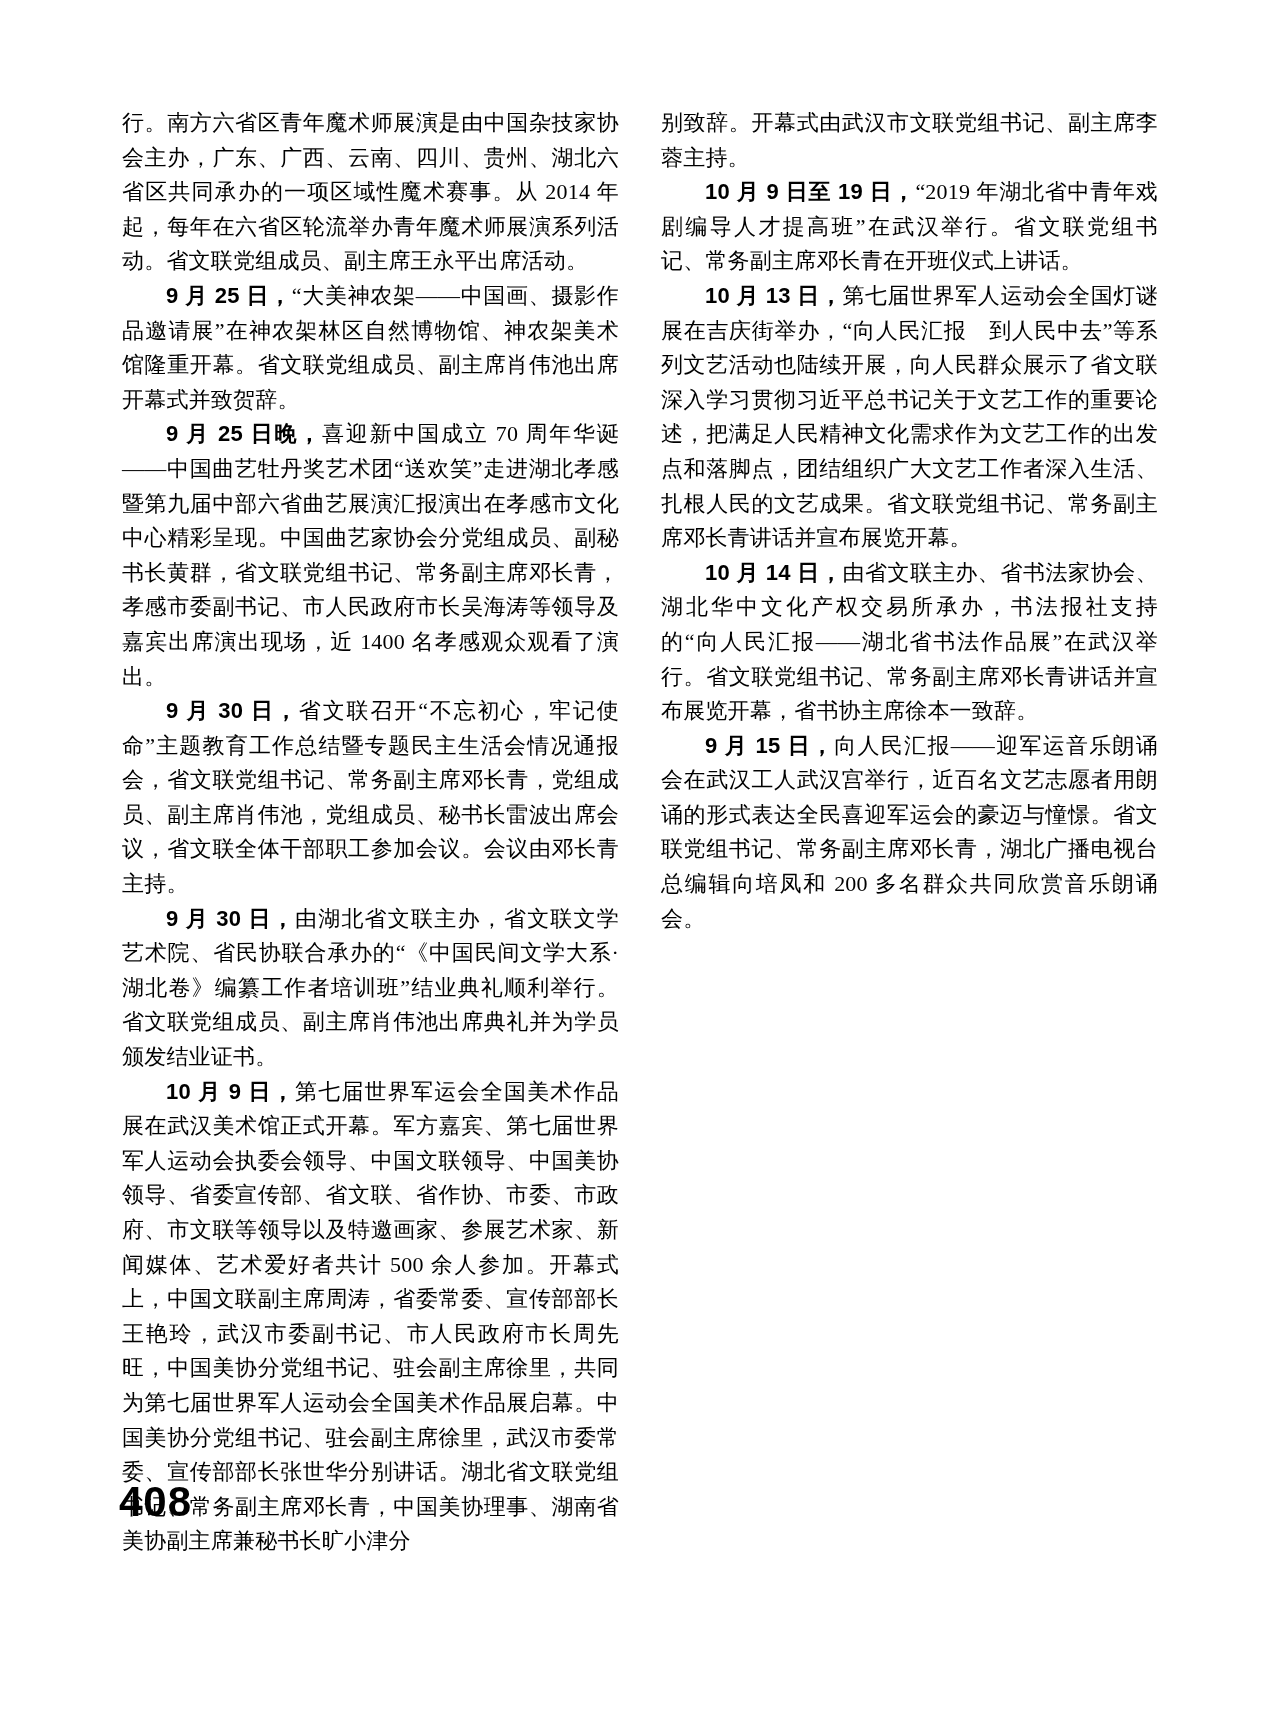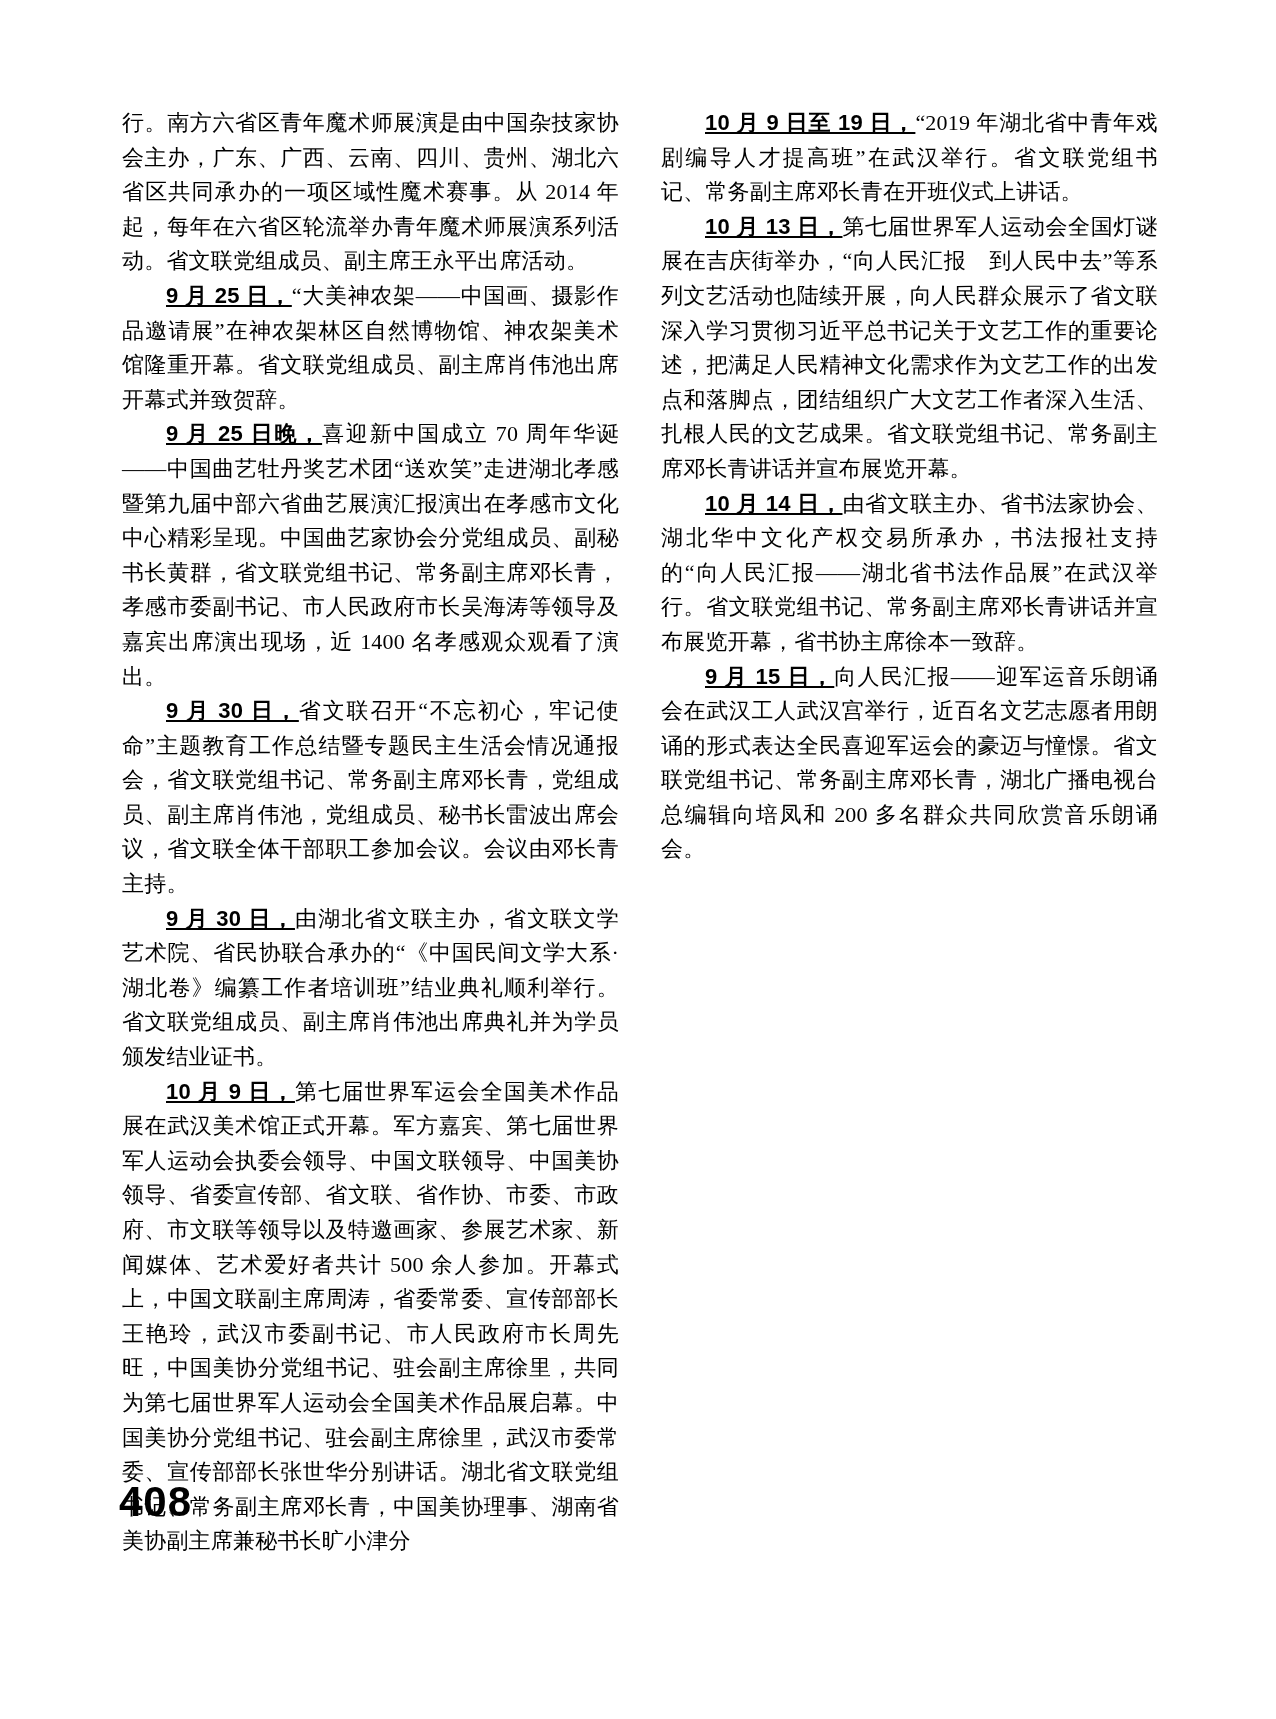--- a/index.html
+++ b/index.html
@@ -27,21 +27,20 @@
     font-size: 22px;
     line-height: 34.6px;
     text-align: justify;
     text-justify: inter-character;
     letter-spacing: 0.2px;
   }
   p.indent { text-indent: 2em; }
   .event-date {
     font-family: "Liberation Sans", "DejaVu Sans", sans-serif;
     font-weight: bold;
-    text-decoration: underline;
   }
   .page-number {
     position: absolute;
     left: 119px;
     top: 1478px;
     font-family: "Liberation Sans", "DejaVu Sans", sans-serif;
     font-weight: bold;
     font-size: 42px;
     letter-spacing: 1px;
     color: #000000;
@@ -55,20 +54,21 @@
   <div class="column column-left">
     <p class="para"><span>行。南方六省区青年魔术师展演是由中国杂技家协会主办，广东、广西、云南、四川、贵州、湖北六省区共同承办的一项区域性魔术赛事。从 2014 年起，每年在六省区轮流举办青年魔术师展演系列活动。省文联党组成员、副主席王永平出席活动。</span></p>
     <p class="para indent"><b class="event-date">9 月 25 日，</b><span>“大美神农架——中国画、摄影作品邀请展”在神农架林区自然博物馆、神农架美术馆隆重开幕。省文联党组成员、副主席肖伟池出席开幕式并致贺辞。</span></p>
     <p class="para indent"><b class="event-date">9 月 25 日晚，</b><span>喜迎新中国成立 70 周年华诞——中国曲艺牡丹奖艺术团“送欢笑”走进湖北孝感暨第九届中部六省曲艺展演汇报演出在孝感市文化中心精彩呈现。中国曲艺家协会分党组成员、副秘书长黄群，省文联党组书记、常务副主席邓长青，孝感市委副书记、市人民政府市长吴海涛等领导及嘉宾出席演出现场，近 1400 名孝感观众观看了演出。</span></p>
     <p class="para indent"><b class="event-date">9 月 30 日，</b><span>省文联召开“不忘初心，牢记使命”主题教育工作总结暨专题民主生活会情况通报会，省文联党组书记、常务副主席邓长青，党组成员、副主席肖伟池，党组成员、秘书长雷波出席会议，省文联全体干部职工参加会议。会议由邓长青主持。</span></p>
     <p class="para indent"><b class="event-date">9 月 30 日，</b><span>由湖北省文联主办，省文联文学艺术院、省民协联合承办的“《中国民间文学大系·湖北卷》编纂工作者培训班”结业典礼顺利举行。省文联党组成员、副主席肖伟池出席典礼并为学员颁发结业证书。</span></p>
     <p class="para indent"><b class="event-date">10 月 9 日，</b><span>第七届世界军运会全国美术作品展在武汉美术馆正式开幕。军方嘉宾、第七届世界军人运动会执委会领导、中国文联领导、中国美协领导、省委宣传部、省文联、省作协、市委、市政府、市文联等领导以及特邀画家、参展艺术家、新闻媒体、艺术爱好者共计 500 余人参加。开幕式上，中国文联副主席周涛，省委常委、宣传部部长王艳玲，武汉市委副书记、市人民政府市长周先旺，中国美协分党组书记、驻会副主席徐里，共同为第七届世界军人运动会全国美术作品展启幕。中国美协分党组书记、驻会副主席徐里，武汉市委常委、宣传部部长张世华分别讲话。湖北省文联党组书记、常务副主席邓长青，中国美协理事、湖南省美协副主席兼秘书长旷小津分</span></p>
   </div>
 
   <div class="column column-right">
+    <p class="para"><span>别致辞。开幕式由武汉市文联党组书记、副主席李蓉主持。</span></p>
     <p class="para indent"><b class="event-date">10 月 9 日至 19 日，</b><span>“2019 年湖北省中青年戏剧编导人才提高班”在武汉举行。省文联党组书记、常务副主席邓长青在开班仪式上讲话。</span></p>
     <p class="para indent"><b class="event-date">10 月 13 日，</b><span>第七届世界军人运动会全国灯谜展在吉庆街举办，“向人民汇报　到人民中去”等系列文艺活动也陆续开展，向人民群众展示了省文联深入学习贯彻习近平总书记关于文艺工作的重要论述，把满足人民精神文化需求作为文艺工作的出发点和落脚点，团结组织广大文艺工作者深入生活、扎根人民的文艺成果。省文联党组书记、常务副主席邓长青讲话并宣布展览开幕。</span></p>
     <p class="para indent"><b class="event-date">10 月 14 日，</b><span>由省文联主办、省书法家协会、湖北华中文化产权交易所承办，书法报社支持的“向人民汇报——湖北省书法作品展”在武汉举行。省文联党组书记、常务副主席邓长青讲话并宣布展览开幕，省书协主席徐本一致辞。</span></p>
     <p class="para indent"><b class="event-date">9 月 15 日，</b><span>向人民汇报——迎军运音乐朗诵会在武汉工人武汉宫举行，近百名文艺志愿者用朗诵的形式表达全民喜迎军运会的豪迈与憧憬。省文联党组书记、常务副主席邓长青，湖北广播电视台总编辑向培凤和 200 多名群众共同欣赏音乐朗诵会。</span></p>
   </div>
 
   <div class="page-number">408</div>
 
 </div>
 

